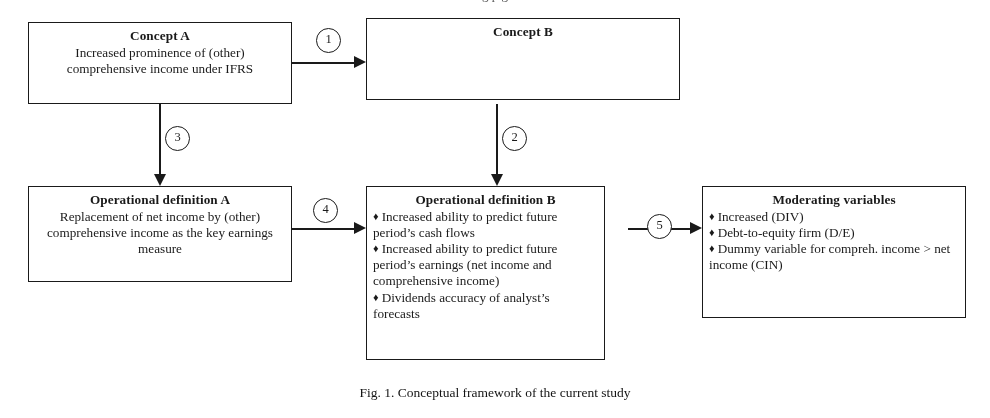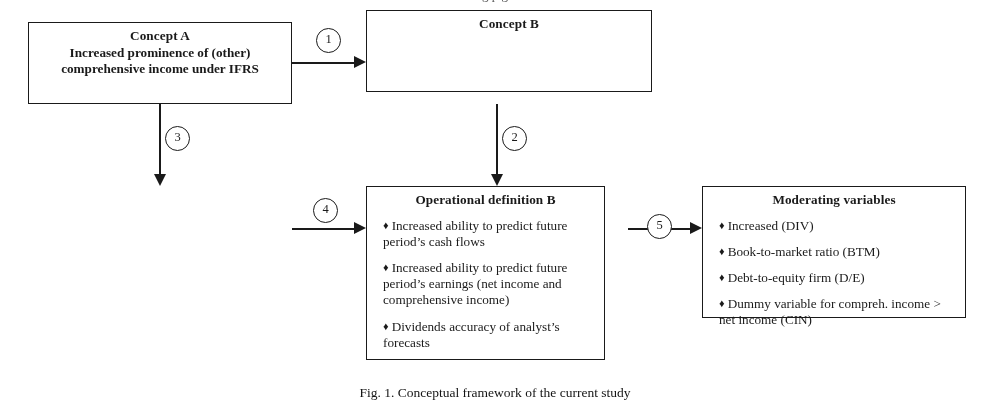--- a/index.html
+++ b/index.html
@@ -34,30 +34,29 @@
   }
   .box .title {
     font-weight: bold;
     display: block;
     margin-bottom: 1px;
     letter-spacing: 0.1px;
     text-align: center;
   }
   .box .body {
     display: block;
-    font-weight: bold;
   }
   .bullets {
     text-align: left;
     margin: 0;
     padding: 0;
     list-style: none;
   }
   .bullets li {
-    margin: 10px;
+    margin: 0;
     padding: 0;
     text-indent: 0;
   }
   .bullets li::before {
     content: "\2666";
     margin-right: 3px;
     font-size: 11px;
     vertical-align: 1px;
   }
   
@@ -110,56 +109,59 @@
     left: 0;
     top: -13px;
     width: 990px;
     text-align: center;
     font-size: 13px;
     color: #5a5a5a;
     white-space: nowrap;
   }
   
   #box-concept-a        { left: 28px;  top: 22px;  width: 264px; height: 82px; }
-  #box-concept-b        { left: 366px; top: 10px;  width: 286px; height: 82px; }
+  #box-concept-b        { left: 366px; top: 18px;  width: 314px; height: 82px; }
   #box-opdef-a          { left: 28px;  top: 186px; width: 264px; height: 96px; }
   #box-opdef-b          { left: 366px; top: 186px; width: 239px; height: 174px; }
   #box-moderating       { left: 702px; top: 186px; width: 264px; height: 132px; }
 </style>
 </head>
 <body>
 
 <div id="diagram">
 
   <div class="cropped-top">g                    p                 g</div>
 
   <div class="box" id="box-concept-a">
     <span class="title">Concept A</span>
     <span class="body">Increased prominence of (other) comprehensive income under IFRS</span>
   </div>
 
   <div class="box" id="box-concept-b">
     <span class="title">Concept B</span>
   </div>
 
+  <div class="box" id="box-opdef-a">
+    <span class="title">Operational definition A</span>
+    <span class="body">Replacement of net income by (other) comprehensive income as the key earnings measure</span>
+  </div>
 
   <div class="box" id="box-opdef-b">
     <span class="title">Operational definition B</span>
     <ul class="bullets">
         <li>Increased ability to predict future period’s cash flows</li>
         <li>Increased ability to predict future period’s earnings (net income and comprehensive income)</li>
         <li>Dividends accuracy of analyst’s forecasts</li>
       </ul>
   </div>
 
   <div class="box" id="box-moderating">
     <span class="title">Moderating variables</span>
     <ul class="bullets">
         <li>Increased (DIV)</li>
-        <li>Book-to-market ratio (BTM)</li>
         <li>Debt-to-equity firm (D/E)</li>
         <li>Dummy variable for compreh. income &gt; net income (CIN)</li>
       </ul>
   </div>
 
   <div class="hline" style="left:292px; top:62px; width:62px;"></div>
   <div class="arrow-right" style="left:354px; top:56px;"></div>
   <div class="marker" style="left:316px; top:28px;">1</div>
 
   <div class="vline" style="left:159px; top:104px; height:70px;"></div>

